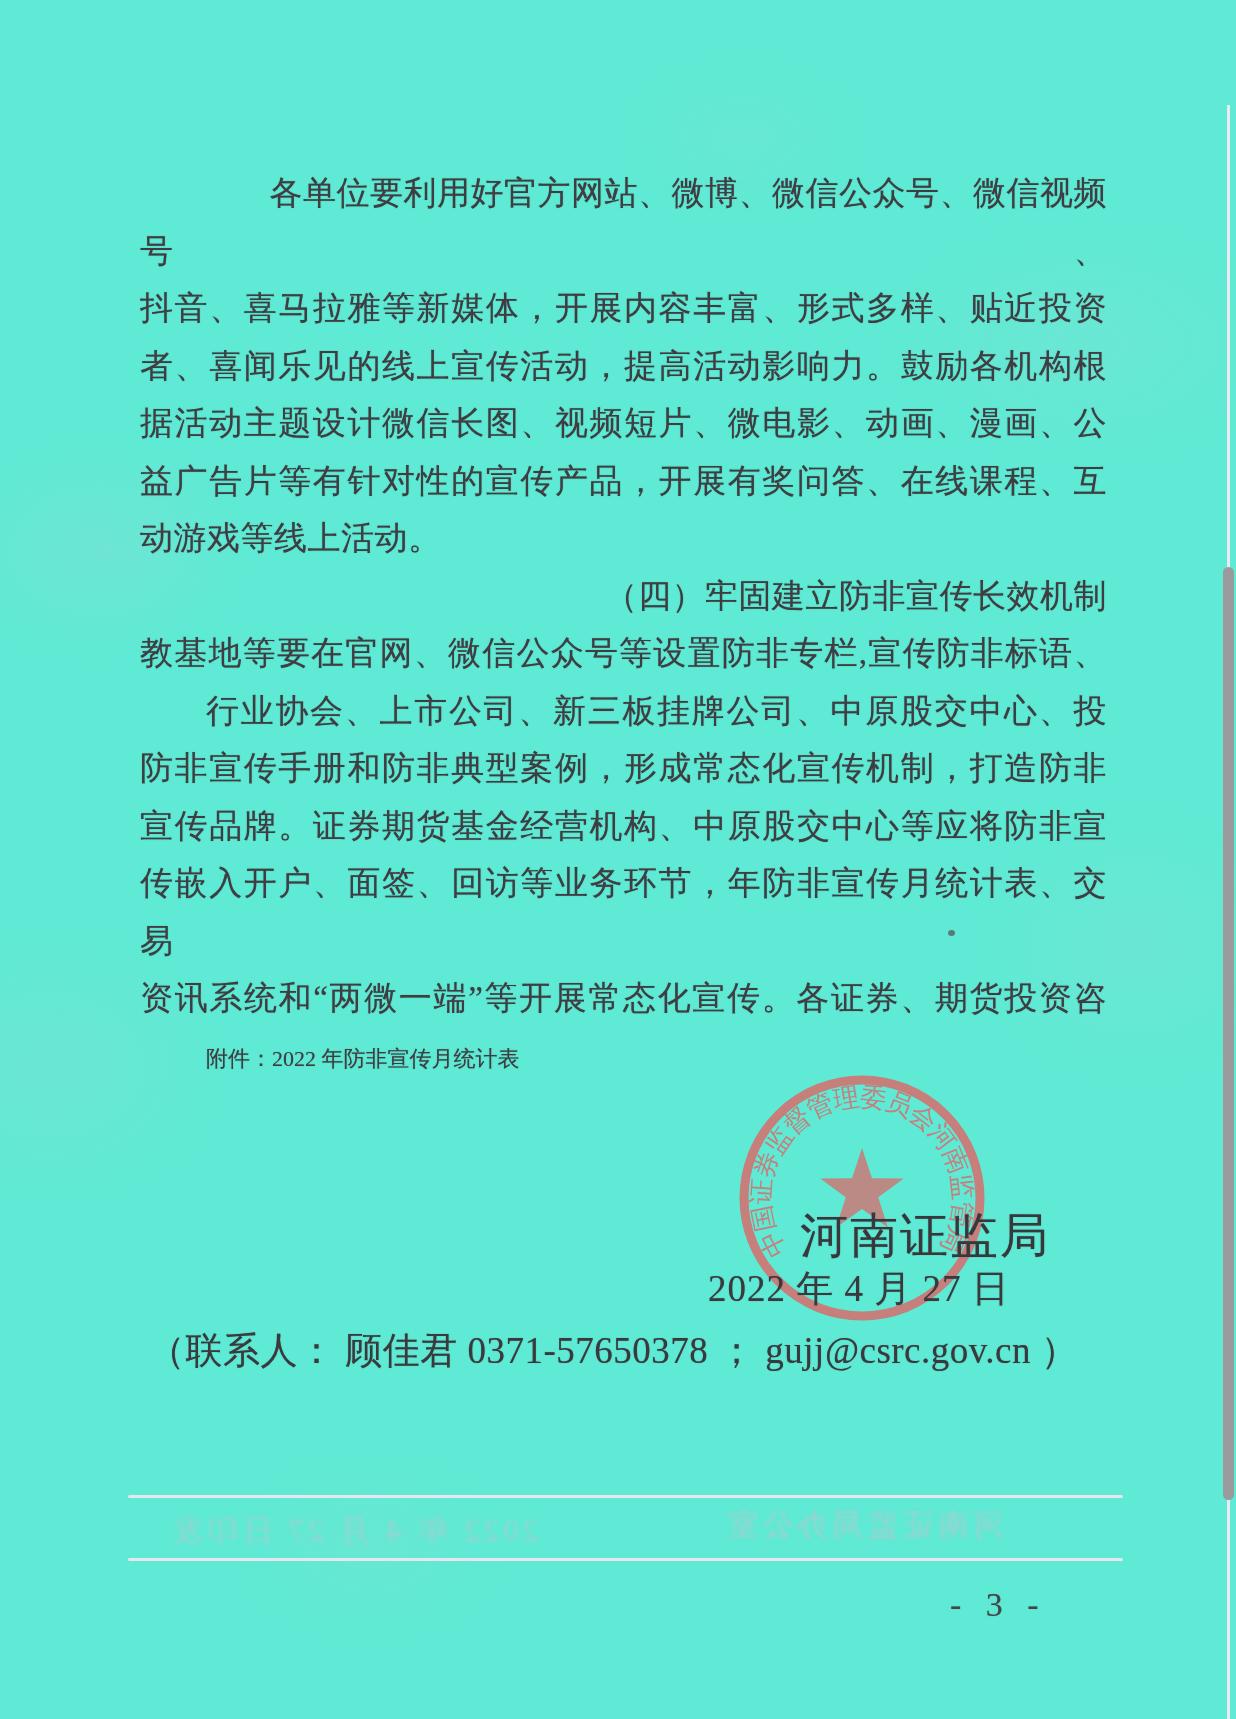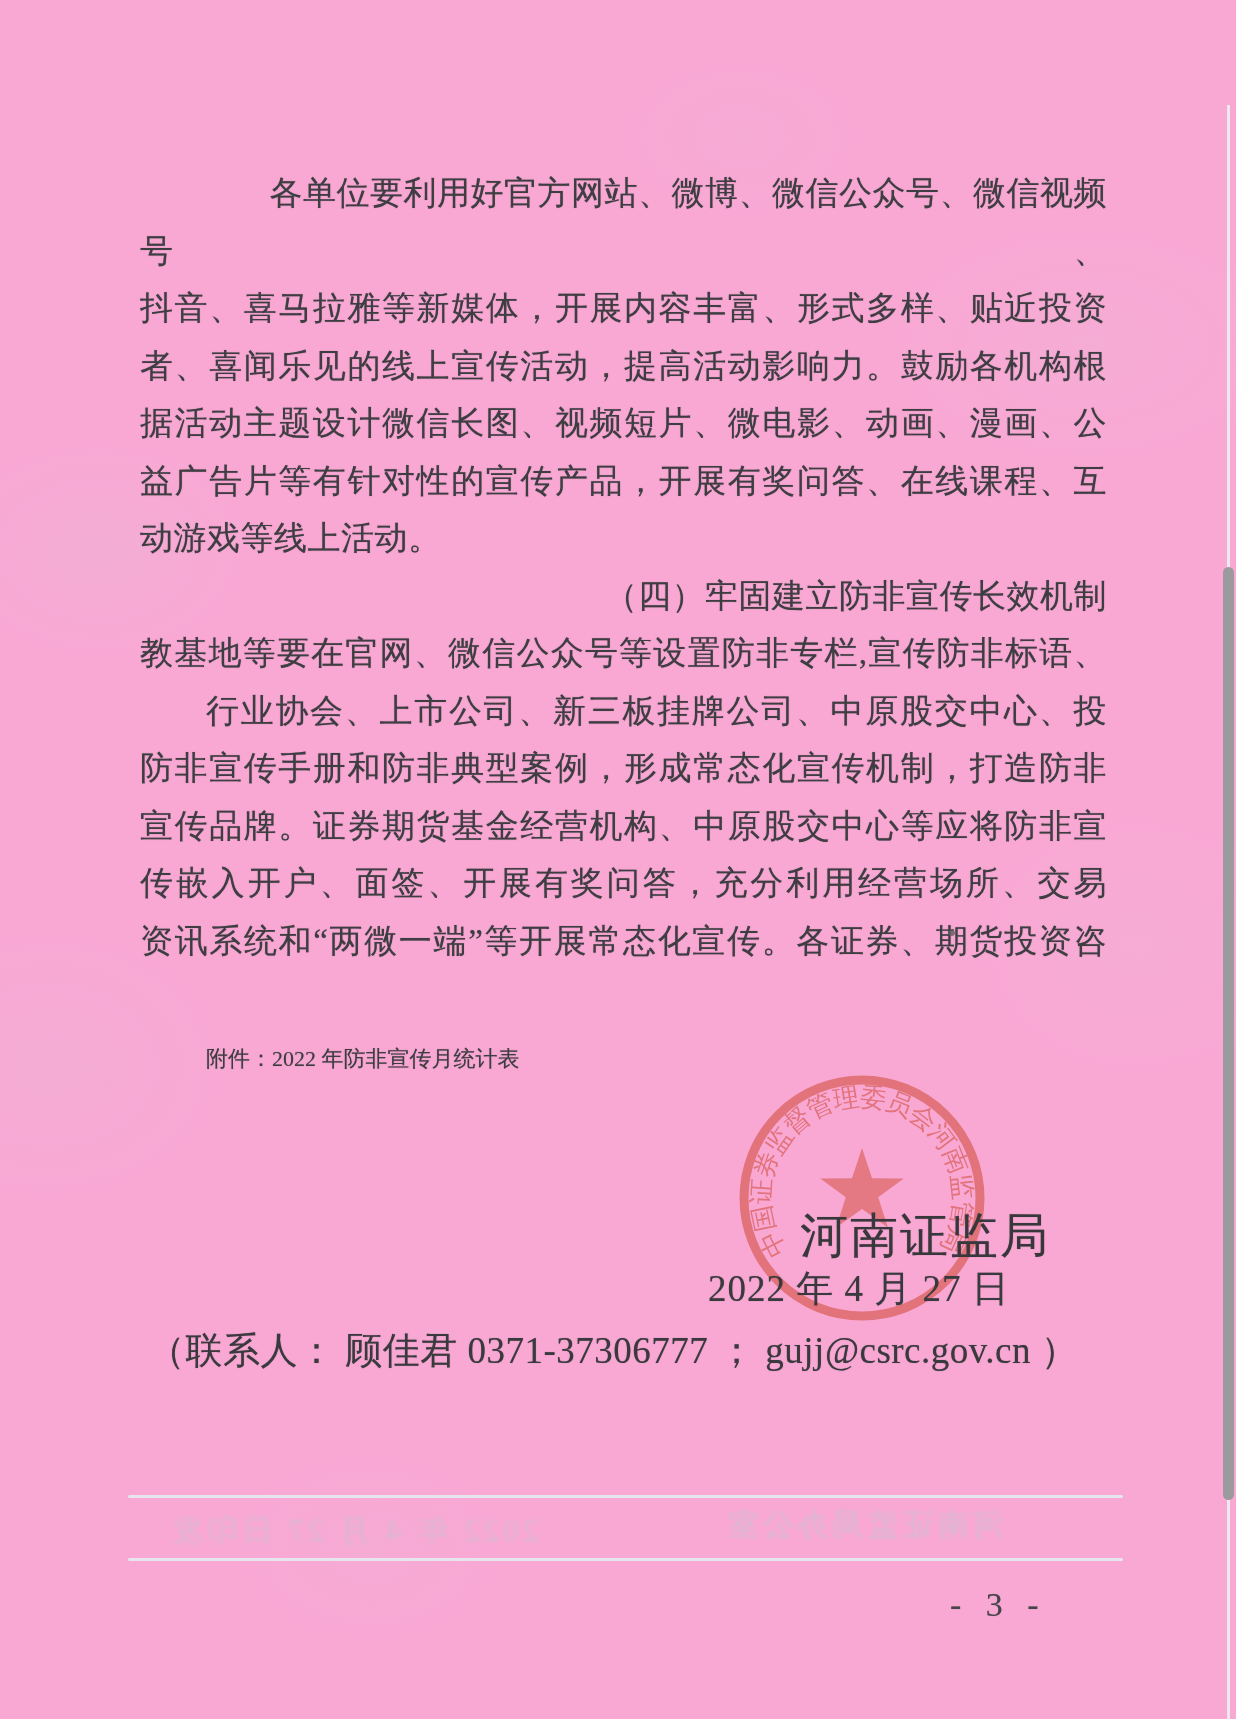--- a/index.html
+++ b/index.html
@@ -1,20 +1,20 @@
 <!DOCTYPE html>
 <html><head>
 <meta charset="utf-8">
 <style>
   html,body{margin:0;padding:0;background:#e9e9ea;}
   .page{
     position:relative;
     width:1236px;height:1719px;
     margin:0 auto;
-    background:#f9a8d4;
+    background:#5eead4;
     overflow:hidden;
     font-family:"Liberation Serif","DejaVu Serif",serif;
     color:#3e3d42;
   }
   
   .page::before{
     content:"";position:absolute;inset:0;pointer-events:none;
     background:
       radial-gradient(220px 160px at 8% 32%, rgba(205,200,215,.14), transparent 70%),
       radial-gradient(260px 200px at 4% 62%, rgba(205,200,215,.12), transparent 70%),
@@ -92,40 +92,40 @@
       <div class="bline fill">抖音、喜马拉雅等新媒体，开展内容丰富、形式多样、贴近投资</div>
       <div class="bline fill">者、喜闻乐见的线上宣传活动，提高活动影响力。鼓励各机构根</div>
       <div class="bline fill">据活动主题设计微信长图、视频短片、微电影、动画、漫画、公</div>
       <div class="bline fill">益广告片等有针对性的宣传产品，开展有奖问答、在线课程、互</div>
       <div class="bline">动游戏等线上活动。</div>
       <div class="bline ind">（四）牢固建立防非宣传长效机制</div>
       <div class="bline fill">教基地等要在官网、微信公众号等设置防非专栏,宣传防非标语、</div>
       <div class="bline fill ind">行业协会、上市公司、新三板挂牌公司、中原股交中心、投</div>
       <div class="bline fill">防非宣传手册和防非典型案例，形成常态化宣传机制，打造防非</div>
       <div class="bline fill">宣传品牌。证券期货基金经营机构、中原股交中心等应将防非宣</div>
-      <div class="bline fill">传嵌入开户、面签、开展有奖问答，充分利用经营场所、交易</div>
+      <div class="bline fill">传嵌入开户、面签、回访等业务环节，年防非宣传月统计表、交易</div>
       <div class="bline fill">资讯系统和“两微一端”等开展常态化宣传。各证券、期货投资咨</div>
     </div>
 
   <div class="attachment">附件：2022 年防非宣传月统计表</div>
 
   <svg class="seal" viewBox="0 0 260 260">
     <circle cx="130" cy="130" r="118" fill="none" stroke-width="9" stroke="#dd6868"></circle>
     <path id="sealArc" d="M 55,183 A 92,92 0 1 1 205,183" fill="none"></path>
     <text font-size="26" fill="#dd6868">
       <textPath href="#sealArc" startOffset="0" textLength="398" lengthAdjust="spacing">中国证券监督管理委员会河南监管局</textPath>
     </text>
     <polygon opacity="0.9" points="130,80 140,110.2 171.8,110.4 146.2,129.3 155.9,159.6 130,141 104.1,159.6 113.8,129.3 88.2,110.4 120,110.2" fill="#dd6868"></polygon>
   </svg>
 
   <div class="signer">河南证监局</div>
 
   <div class="sig-date">2022 年 4 月 27 日</div>
 
-  <div class="contact">（联系人： 顾佳君  0371-37306777  ；  gujj@csrc.gov.cn ）</div>
+  <div class="contact">（联系人： 顾佳君  0371-57650378  ；  gujj@csrc.gov.cn ）</div>
 
   <div class="ink-dot"></div>
 
   <div class="bleed-band">
     <div class="bleed-line t"></div>
     <div class="bleed-text left">2022 年 4 月 27 日印发</div>
     <div class="bleed-text right">河南证监局办公室</div>
     <div class="bleed-line b"></div>
   </div>
 

